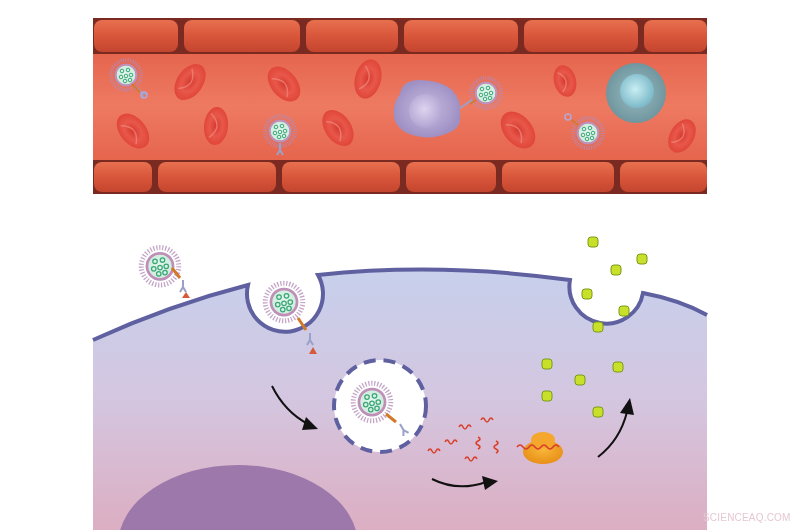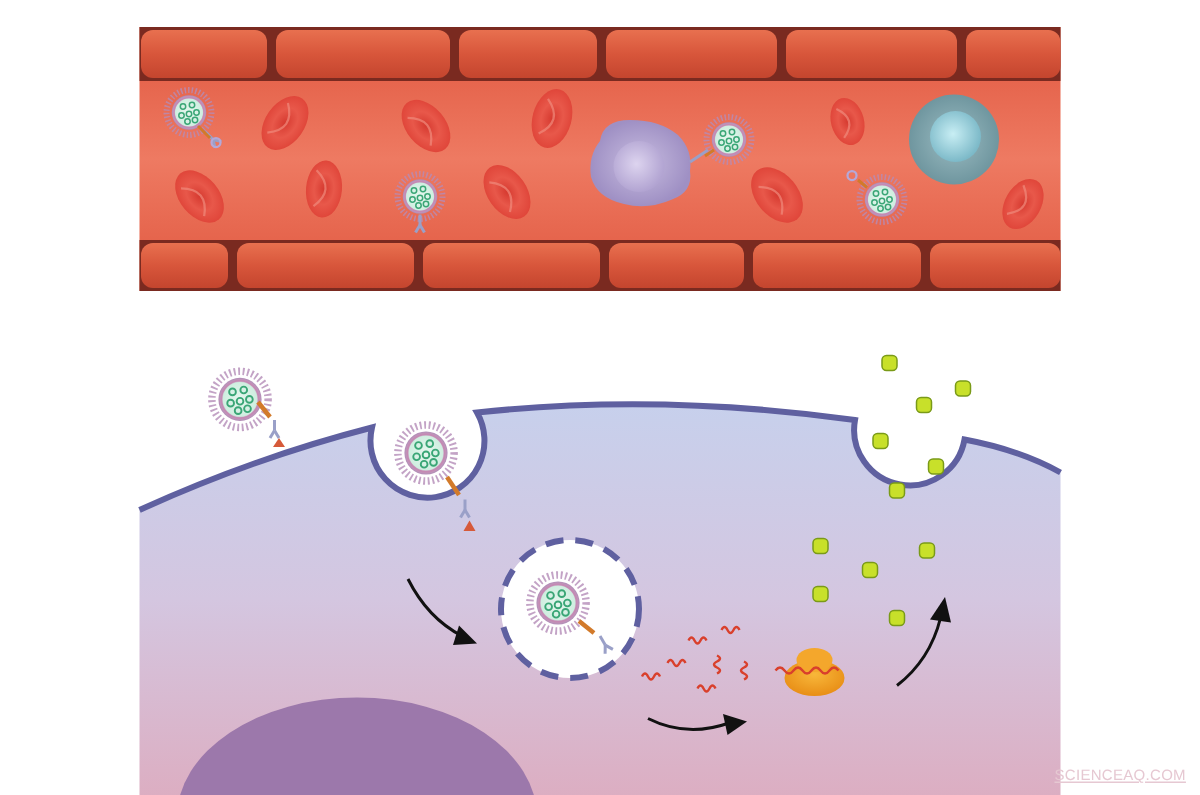--- a/index.html
+++ b/index.html
@@ -1,18 +1,18 @@
 <!DOCTYPE html>
 <html><head>
 <meta charset="utf-8">
 <style>
   html,body{margin:0;padding:0;background:#ffffff;}
   body{width:800px;height:530px;position:relative;overflow:hidden;font-family:"Liberation Sans",sans-serif;}
   svg{position:absolute;left:0;top:0;}
-  .watermark{position:absolute;left:703px;top:512px;font-size:10px;color:#e6c8d2;letter-spacing:0.2px;font-family:"Liberation Sans",sans-serif;text-decoration:underline;}
+  .watermark{position:absolute;left:703px;top:512px;font-size:10px;color:#e6c8d2;letter-spacing:0.2px;font-family:"Liberation Sans",sans-serif;}
 </style>
 </head>
 <body>
 
 <svg width="800" height="530" viewBox="0 0 800 530" xmlns="http://www.w3.org/2000/svg">
   <defs>
     <linearGradient id="lumen" x1="0" y1="0" x2="0" y2="1">
       <stop offset="0" stop-color="#e0573f"></stop>
       <stop offset="0.5" stop-color="#ee7a62"></stop>
       <stop offset="1" stop-color="#e0573f"></stop>

